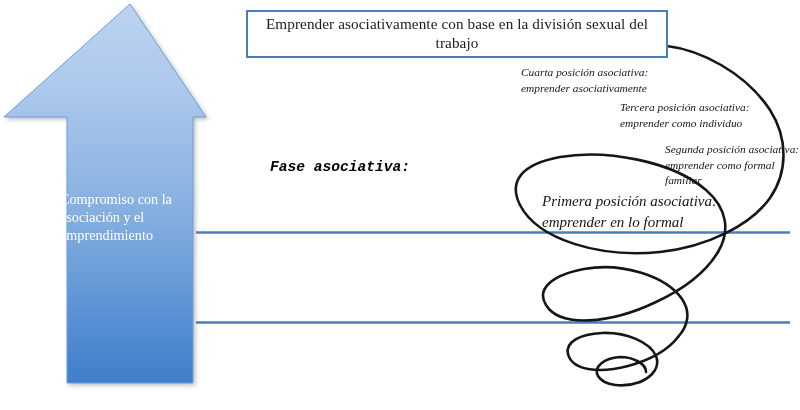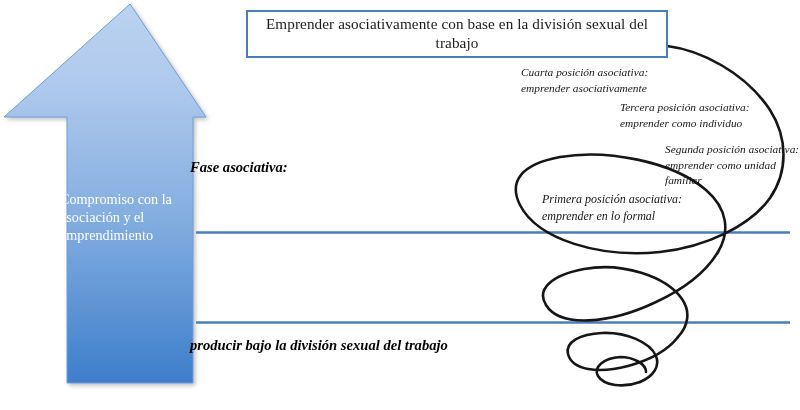--- a/index.html
+++ b/index.html
@@ -70,22 +70,22 @@
     color: #ffffff;
     font-family: "Liberation Serif", "DejaVu Serif", serif;
     font-size: 14.2px;
     line-height: 1.27;
     z-index: 2;
   }
 
   
   .phase {
     position: absolute;
-    text-align: left;
-    font-family: Liberation Serif, serif;
+    text-align: center;
+    font-family: Liberation Mono, monospace;
     font-style: italic;
     font-weight: bold;
     font-size: 14.6px;
     line-height: 1.30;
     color: #000000;
     width: 300px;
   }
   #phase-asociativa   { left: 190px; top: 158px; }
   #phase-preasociativa{ left: 190px; top: 247px; }
   #phase-aasociativa  { left: 190px; top: 336px; }
@@ -98,21 +98,21 @@
     font-size: 11.4px;
     line-height: 1.36;
     color: #141414;
     white-space: pre-line;
   }
   #annot-cuarta  { left: 521px; top: 65px;  width: 190px; }
   #annot-tercera { left: 620px; top: 100px; width: 150px; }
   #annot-segunda { left: 665px; top: 142px; width: 135px; }
   #annot-primera {
     left: 542px; top: 191px; width: 185px;
-    font-size: 12px; line-height: 1.40;
+    font-size: 15px; line-height: 1.40;
   }
 </style>
 </head>
 <body>
 
 <div id="stage">
 
   <svg class="layer layer-svg" viewBox="0 0 800 410" width="800" height="410">
     <defs>
       <linearGradient id="arrowGrad" x1="0" y1="0" x2="0" y2="1">
@@ -166,27 +166,26 @@
   <div class="layer layer-text">
 
     <div id="arrow-label">Compromiso con la asociación y el emprendimiento</div>
 
     <div class="phase" id="phase-asociativa">
       <div>Fase asociativa:</div>
     </div>
 
 
     <div class="phase" id="phase-aasociativa">
-      <div>producir bajo la división sexual del trabajo</div>
     </div>
 
     <div class="annot" id="annot-cuarta">Cuarta posición asociativa:
 emprender asociativamente</div>
     <div class="annot" id="annot-tercera">Tercera posición asociativa: emprender como individuo</div>
-    <div class="annot" id="annot-segunda">Segunda posición asociativa: emprender como unidad familiar</div>
+    <div class="annot" id="annot-segunda">Segunda posición asociativa: emprender como formal familiar</div>
     <div class="annot" id="annot-primera">Primera posición asociativa: emprender en lo formal</div>
   </div>
 
   <div class="layer layer-box" style="pointer-events:none;">
     <div id="title-box">
       <div class="title-text">Emprender asociativamente con base en la división sexual del trabajo</div>
     </div>
   </div>
 
 </div>

